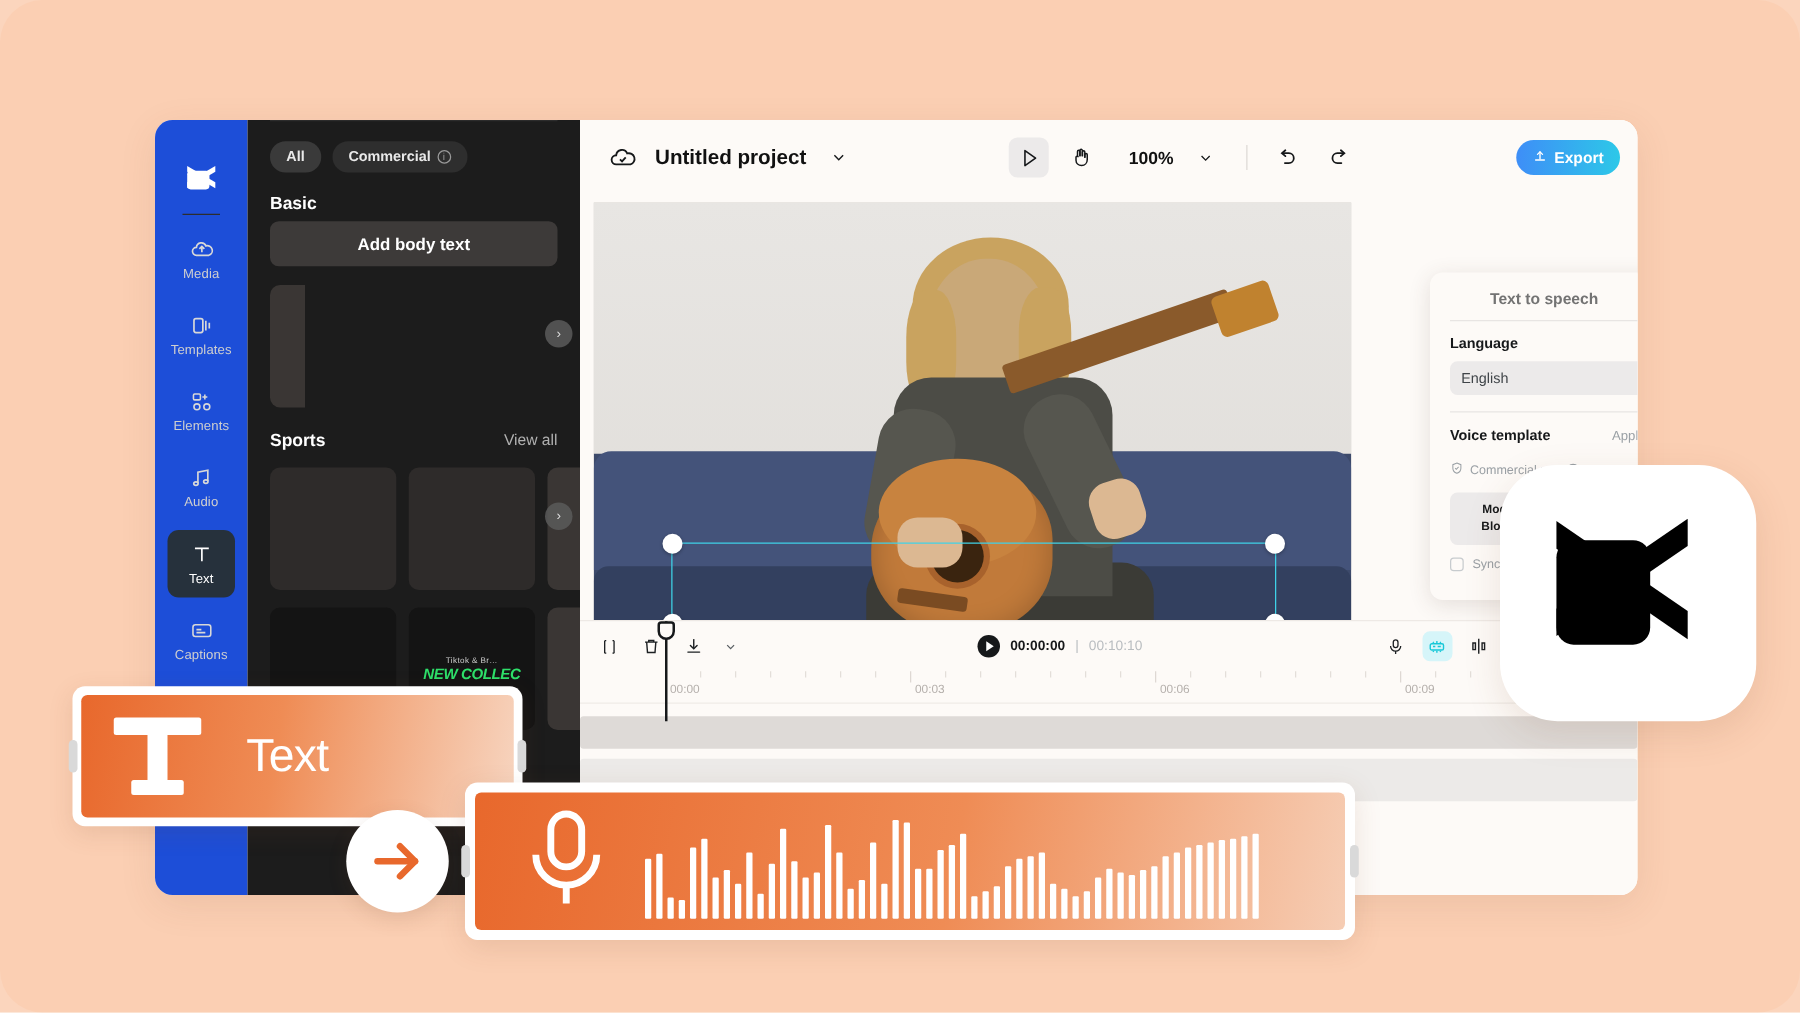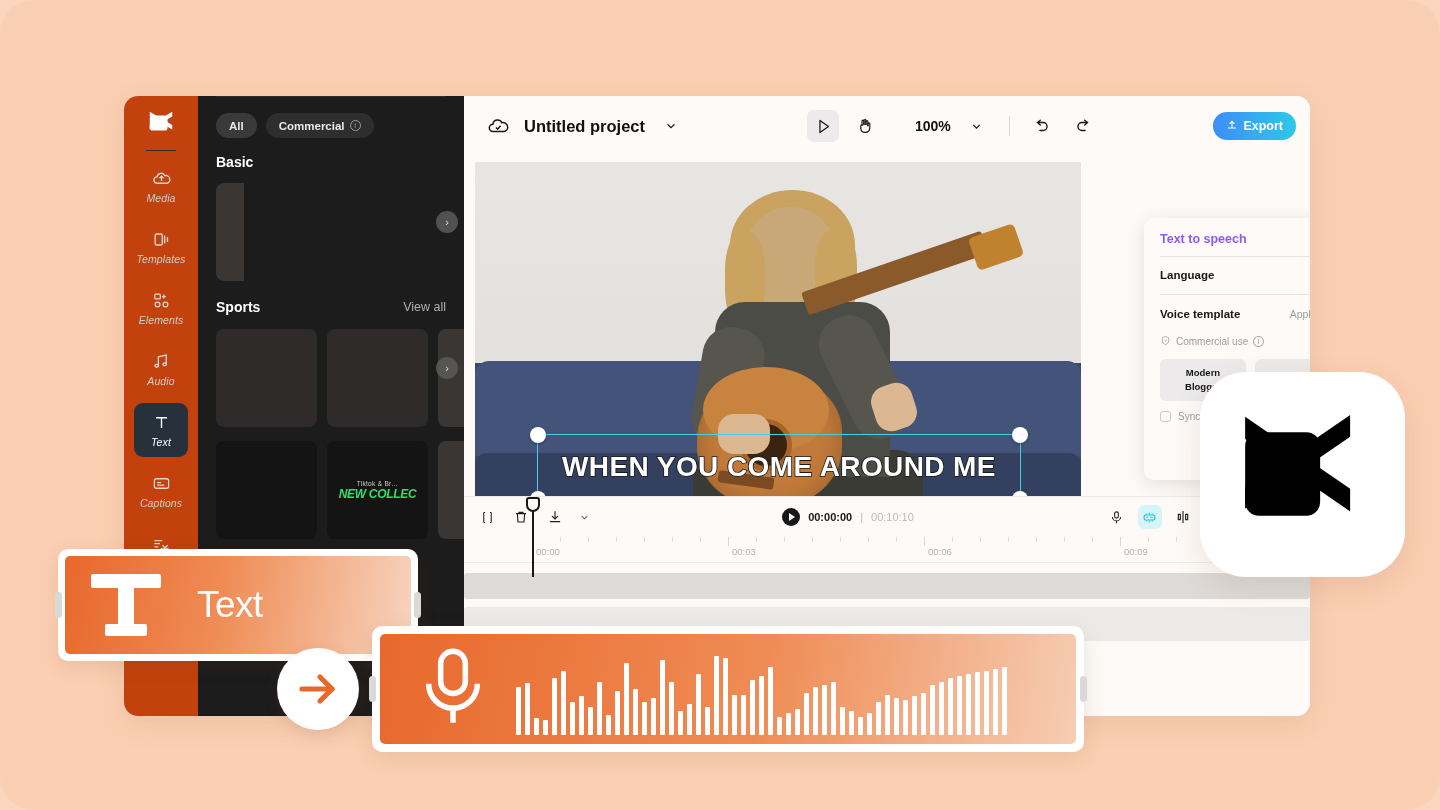--- a/index.html
+++ b/index.html
@@ -23,24 +23,23 @@
     left: 124px; top: 96px; width: 1186px; height: 620px;
     background: #fdfaf7;
     border-radius: 14px;
     overflow: hidden;
     box-shadow: 0 8px 30px rgba(120,70,40,.10);
   }
 
   
   #rail {
     position: absolute; left: 0; top: 0; width: 74px; height: 620px;
-    background: #c2410c;
+    background: #1d4ed8;
     display: flex; flex-direction: column; align-items: center;
-    padding-top: 8px;
-    font-style: italic;
+    padding-top: 29px;
   }
   #rail-logo { width: 38px; height: 38px; display: flex; align-items: center; justify-content: center; margin-bottom: 4px; }
   #rail-sep { width: 30px; height: 1px; background: #2d2d2d; margin: 4px 0 8px; }
   .rail-item {
     width: 54px; height: 54px; border-radius: 9px;
     display: flex; flex-direction: column; align-items: center; justify-content: center;
     gap: 3px; margin-bottom: 7px; cursor: pointer;
   }
   .rail-item.active { background: #26313c; }
   .rail-ico { height: 20px; display: flex; align-items: center; justify-content: center; color: #d8d8d8; }
@@ -160,21 +159,21 @@
     letter-spacing: .4px;
     -webkit-text-stroke: 1.6px #1a1a1a;
     paint-order: stroke fill;
     white-space: nowrap;
   }
   .handle { position:absolute; width:16px; height:16px; background:#fff; border-radius:50%; box-shadow:0 1px 3px rgba(0,0,0,.3);}
   .h-tl{left:-8px; top:-8px;} .h-tr{right:-8px; top:-8px;} .h-bl{left:-8px; bottom:-8px;} .h-br{right:-8px; bottom:-8px;}
   #tts-panel-body { position:absolute; left:680px; top:62px; width:213px; height:262px;
     background:#fdfaf7; border-radius:10px; box-shadow:0 4px 18px rgba(80,60,50,.14); padding:14px 16px 0;}
   .tts-head { display:flex; justify-content:space-between; align-items:center; }
-  .tts-title { font-size: 12.5px; font-weight: bold; color: #8b5cf6; }
+  .tts-title { font-size: 12.5px; font-weight: bold; color: #737373; margin-left: 32px; }
   .tts-hr { height:1px; background:#e8e5e3; margin:10px 0 0; }
   .tts-label { font-size: 11.5px; font-weight: bold; color:#16181a; margin-top:12px; }
   .tts-select {
     margin-top: 8px; height: 27px; background:#eceaea; border-radius:6px;
     display:flex; align-items:center; justify-content:space-between; padding:0 9px;
     font-size: 11.5px; color:#3f4448; cursor:pointer;
   }
   .tts-row { display:flex; justify-content:space-between; align-items:center; margin-top:13px; }
   .tts-sub { font-size: 11.5px; font-weight:bold; color:#16181a;}
   .tts-apply { font-size: 10.5px; color:#9aa0a5; cursor:pointer;}
@@ -366,20 +365,21 @@
       <div class="chip sel">
         <span>All</span>
       </div>
       <div class="chip">
         <span>Commercial</span>
         <span class="info-dot">i</span>
       </div>
     </div>
 
     <div class="sec-title">Basic</div>
+    <div class="big-btn body">Add body text</div>
 
     <div class="thumb-row">
       <div class="thumb partial"></div>
       <div class="arrow-circle">›</div>
     </div>
 
     <div class="sec-head">
       <div class="sec-title">Sports</div>
       <div class="view-all">View all</div>
     </div>
@@ -426,21 +426,21 @@
       </span>
       <span class="tb-icon-btn">
         <svg width="18" height="18" viewBox="0 0 24 24" fill="none" stroke="#16181a" stroke-width="1.6">
             <path d="M8 11V5.5a1.3 1.3 0 012.6 0V11"></path>
             <path d="M10.6 10.5V4.6a1.3 1.3 0 012.6 0v5.9"></path>
             <path d="M13.2 10.8V6.2a1.3 1.3 0 012.6 0v6"></path>
             <path d="M15.8 12.2V9a1.3 1.3 0 012.6 0v5c0 4-2.6 6.5-6 6.5s-6-2.2-6-5.5v-3.3c0-1.5 2.2-1.6 2.2 0"></path>
           </svg>
       </span>
 
-      <span id="zoom-val" style="margin-left:24px">100%</span>
+      <span id="zoom-val" style="margin-left:12px">100%</span>
       <span class="tb-icon-btn">
         <svg width="13" height="13" viewBox="0 0 24 24" fill="none" stroke="#16181a" stroke-width="2">
             <path d="M6 9l6 6 6-6"></path>
           </svg>
       </span>
       <span class="vbar"></span>
       <span class="tb-icon-btn">
         <svg width="19" height="19" viewBox="0 0 24 24" fill="none" stroke="#16181a" stroke-width="1.8" stroke-linecap="round">
             <path d="M8 7H14a5 5 0 010 10h-4"></path>
             <path d="M10.5 4L7 7l3.5 3"></path>
@@ -483,35 +483,38 @@
         <div class="guitar-neck"></div>
         <div class="guitar-head"></div>
         <div class="guitar-body"></div>
         <div class="guitar-body2"></div>
         <div class="guitar-hole"></div>
         <div class="guitar-bridge"></div>
         <div class="hand-r"></div>
         <div class="hand-l"></div>
 
         <div id="text-box">
-          <div id="canvas-text">WHEN  YOU COME AROUND ME</div>
           <span class="handle h-tl"></span>
           <span class="handle h-tr"></span>
           <span class="handle h-bl"></span>
           <span class="handle h-br"></span>
         </div>
       </div>
 
       <div id="tts-panel-body">
         <div class="tts-head">
           <span class="tts-title">Text to speech</span>
 
         </div>
         <div class="tts-hr"></div>
         <div class="tts-label">Language</div>
+        <div class="tts-select">
+          <span>English</span>
+
+        </div>
         <div class="tts-hr" style="margin-top:13px"></div>
         <div class="tts-row">
           <span class="tts-sub">Voice template</span>
           <span class="tts-apply">Apply to all</span>
         </div>
         <div class="comm-row">
           <span>
             <svg width="11" height="11" viewBox="0 0 24 24" fill="none" stroke="#9aa0a5" stroke-width="1.8">
                 <path d="M12 3l7 3v6c0 4.5-3 7.5-7 9-4-1.5-7-4.5-7-9V6z"></path>
                 <path d="M9 12l2 2 4-4"></path>

